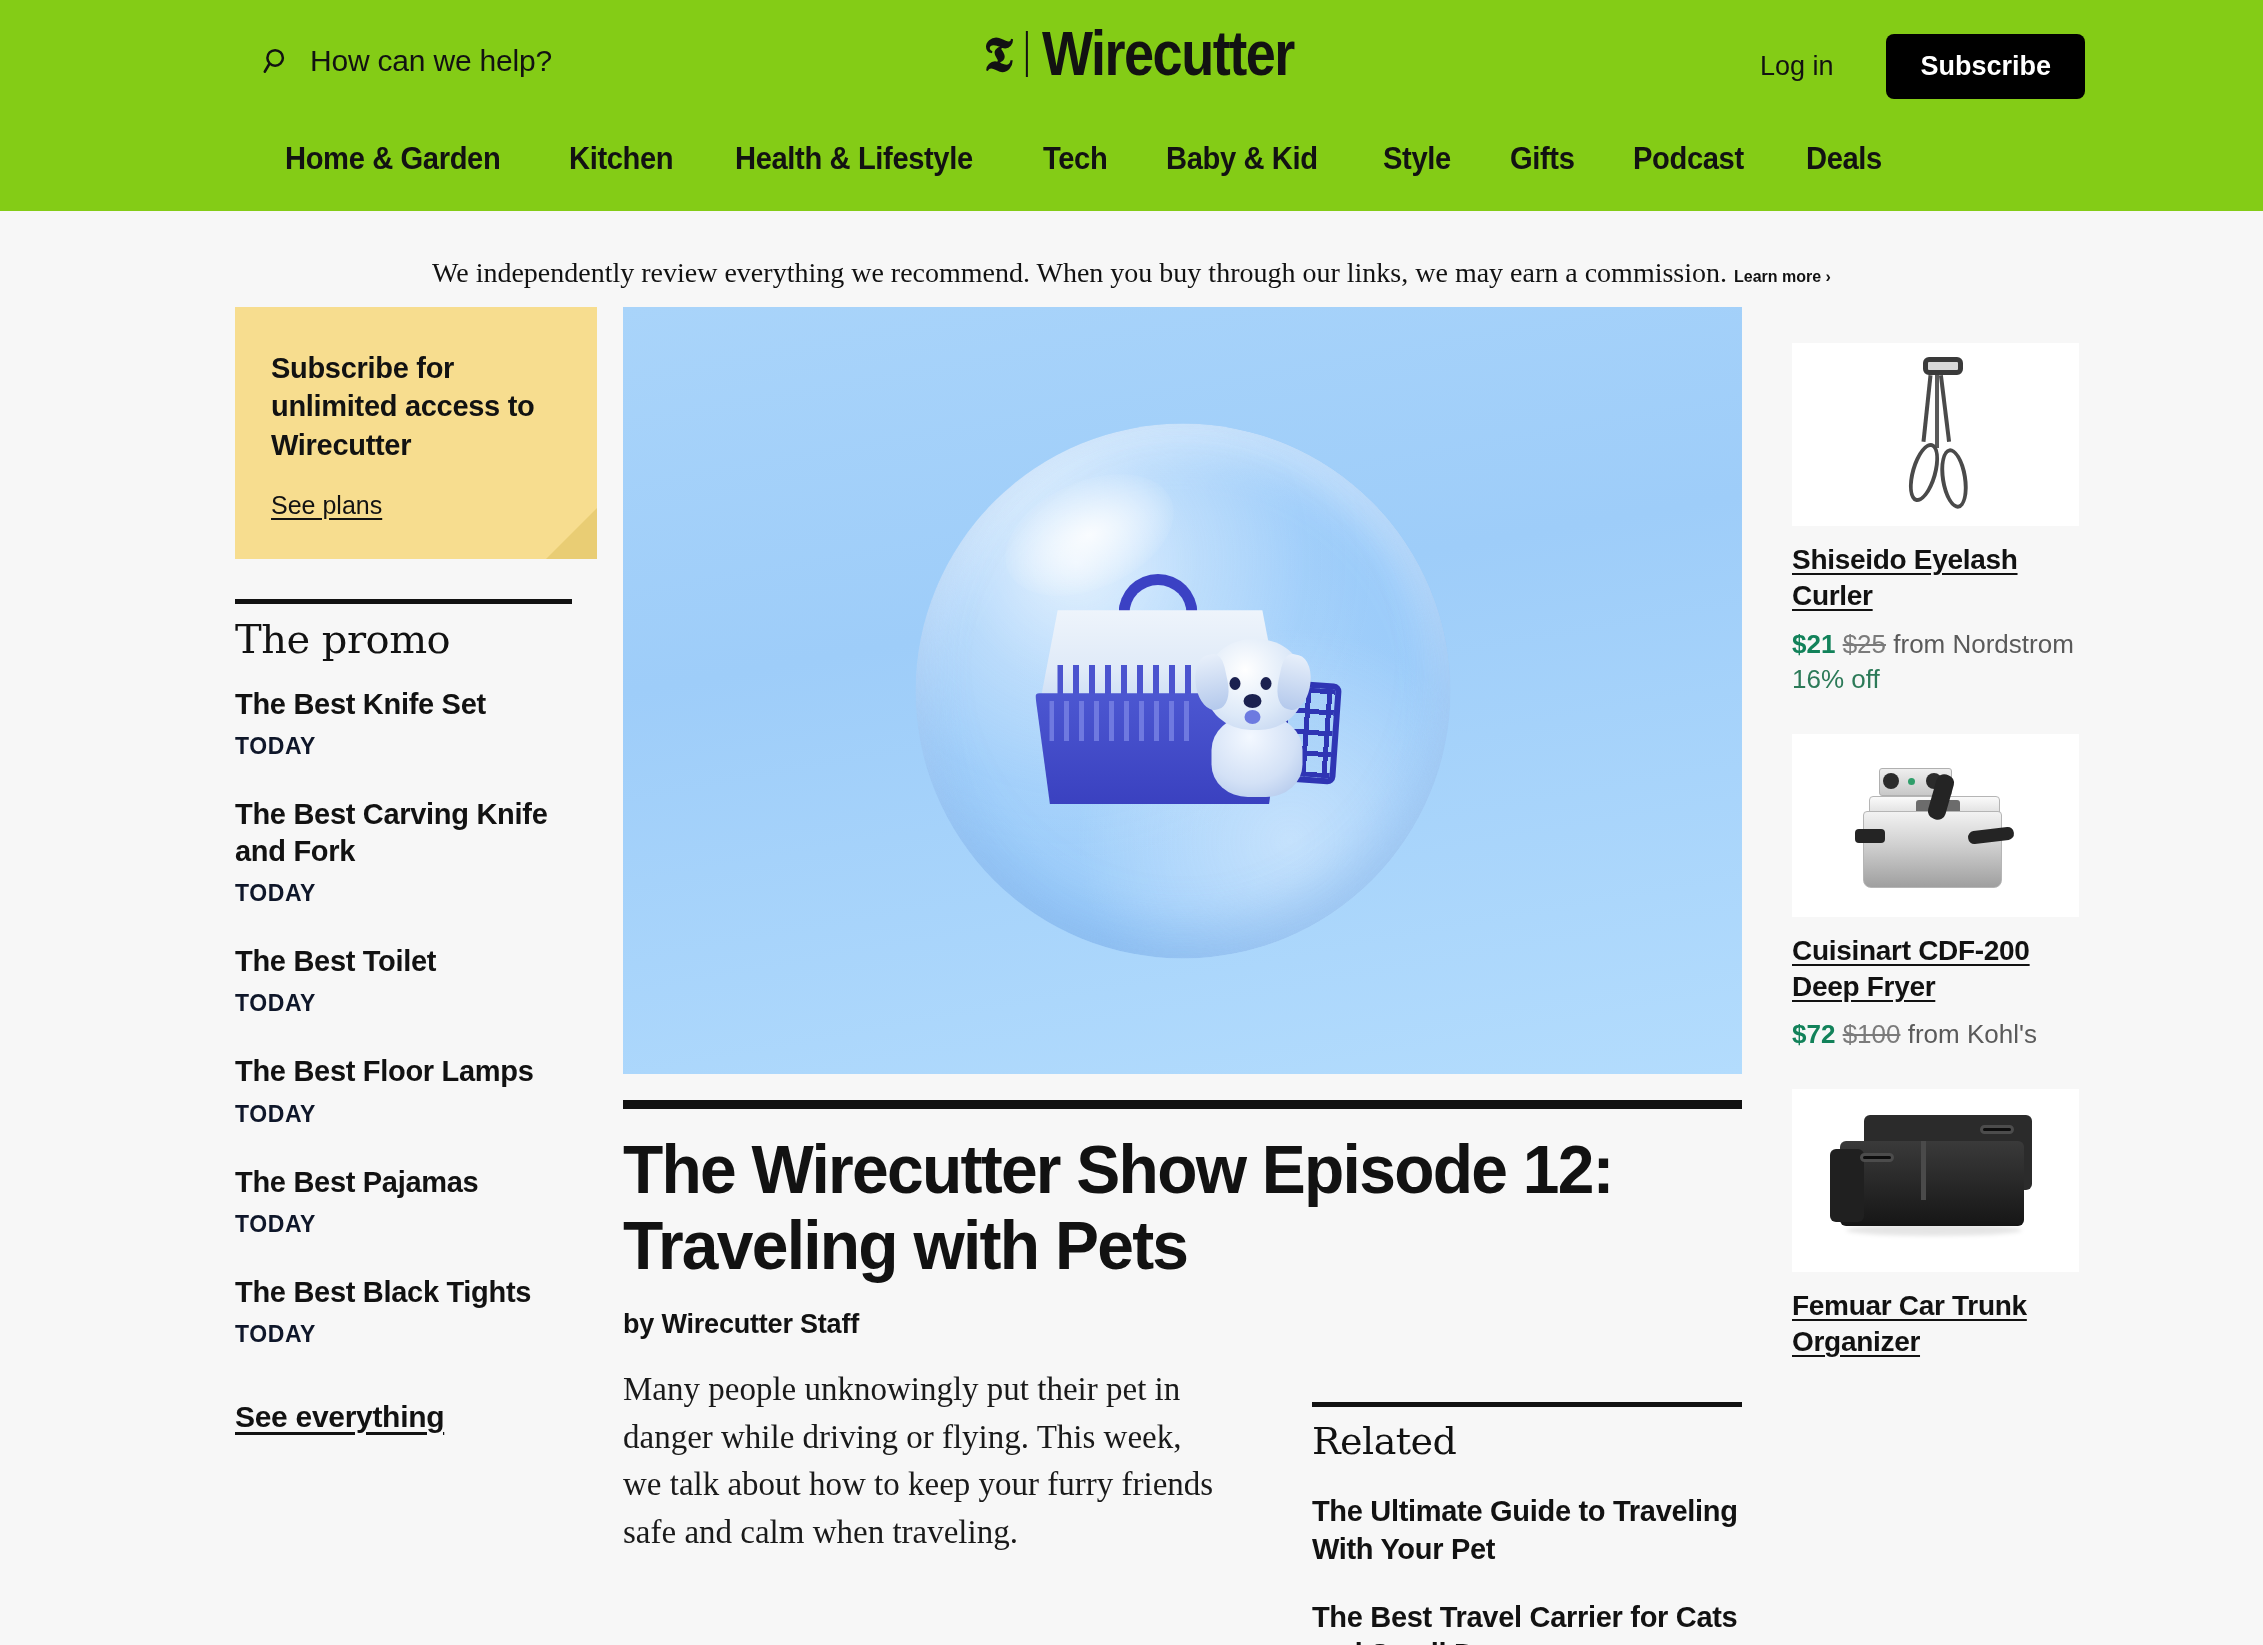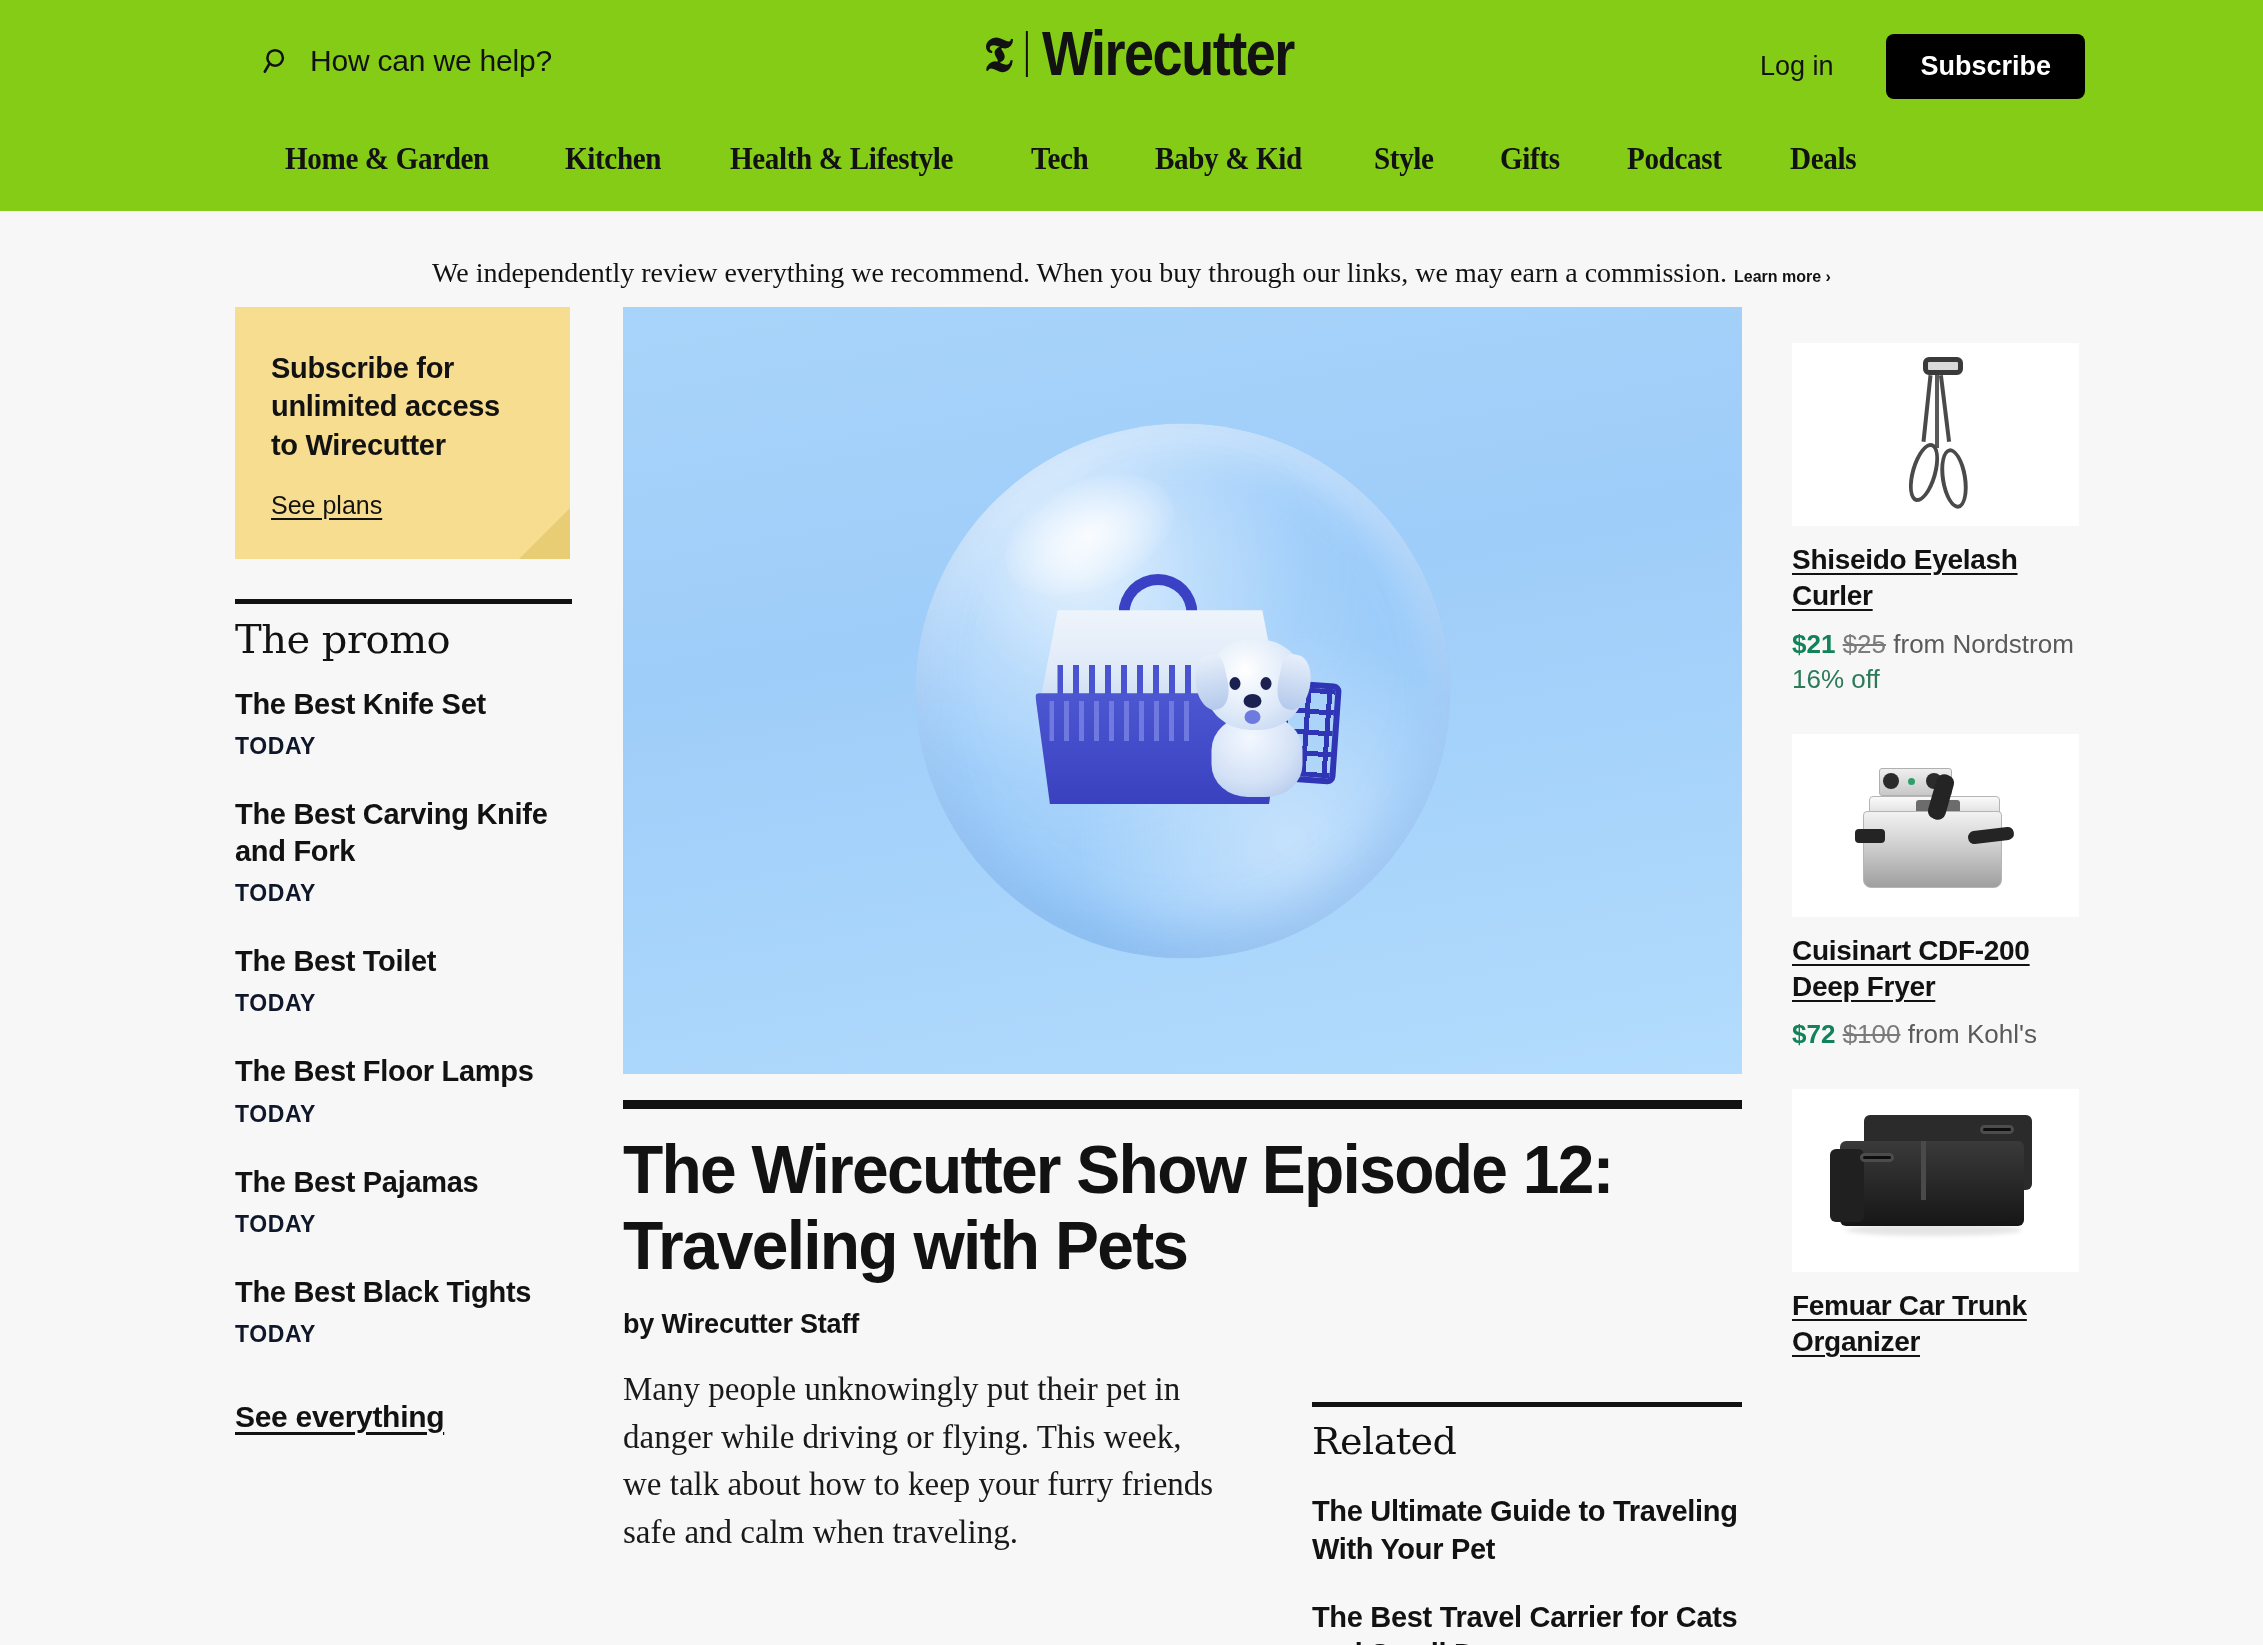--- a/index.html
+++ b/index.html
@@ -86,24 +86,23 @@
     font-weight: 700;
     border: none;
     border-radius: 8px;
     padding: 17px 34px;
     cursor: pointer;
     font-family: "Liberation Sans", sans-serif;
   }
   .navbar {
     display: flex;
     align-items: flex-end;
-    gap: 8px;
+    gap: 0px;
     padding-left: 285px;
     padding-top: 12px;
-    font-family: Liberation Serif, serif;
   }
   .nav-item {
     font-size: 31px;
     font-weight: 700;
     letter-spacing: -0.4px;
     color: #121212;
     cursor: pointer;
     white-space: nowrap;
     margin-right: 55px;
     transform: scaleX(0.94);
@@ -132,21 +131,21 @@
     gap: 0px;
   }
   .col-left { width: 337px; flex: none; }
   .col-center { width: 1119px; flex: none; margin-left: 51px; }
   .col-right { width: 287px; flex: none; margin-left: 50px; }
 
   
   .yellow-card {
     position: relative;
     background: #f7dd8f;
-    width: 335px;
+    width: 362px;
     height: 252px;
     padding: 42px 38px 0 36px;
   }
   .yellow-card h3 {
     font-size: 29px;
     font-weight: 700;
     line-height: 1.32;
     letter-spacing: -0.3px;
   }
   .see-plans {

